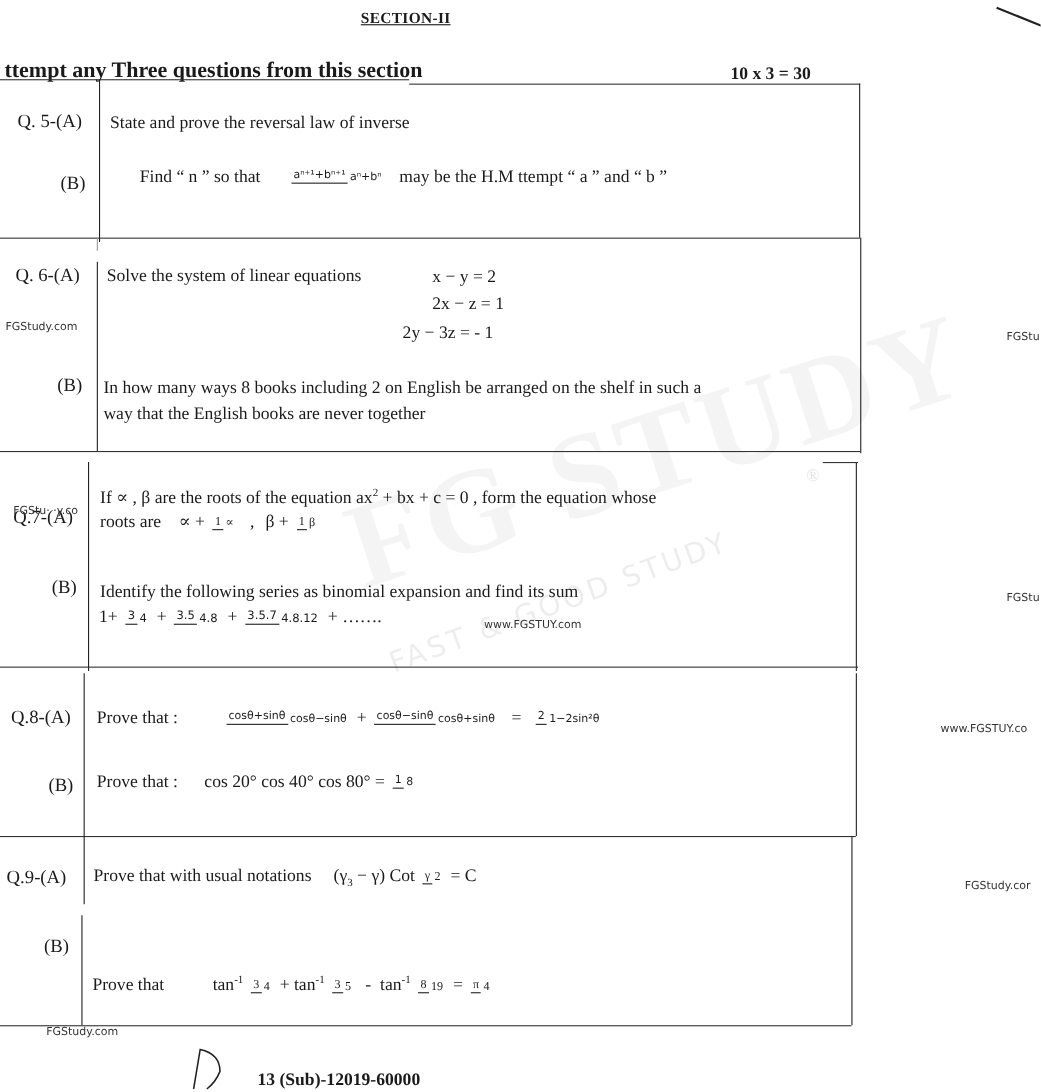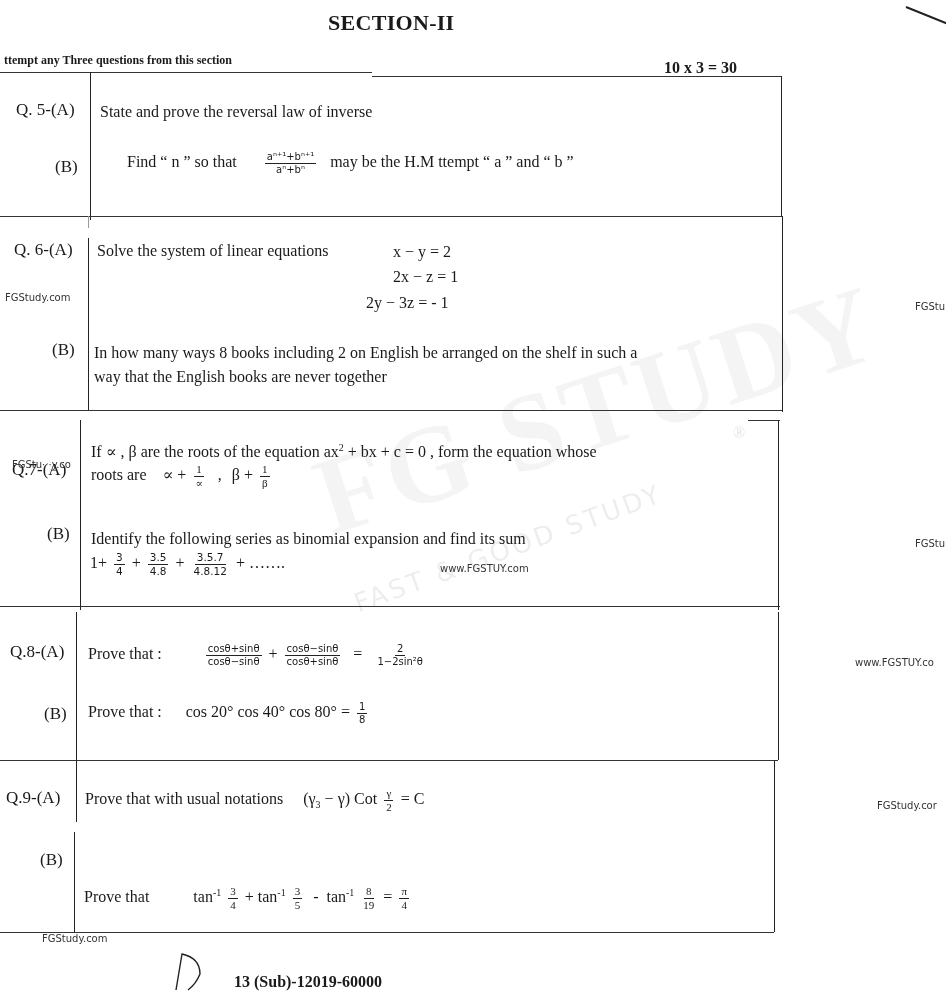--- a/index.html
+++ b/index.html
@@ -1,34 +1,34 @@
 <!DOCTYPE html>
 <html><head>
 <meta charset="utf-8">
 <style>
   html, body { margin:0; padding:0; background:#ffffff; }
   body {
     width:946px; height:993px; position:relative; overflow:hidden;
     font-family: "Liberation Serif", "DejaVu Serif", serif; color:#1a1a1a;
   }
   .abs { position:absolute; }
-  .sec-title { left:328px; top:10px; font-size:22px; font-weight:bold; letter-spacing:0.3px; }
-  .instr { left:4px; top:53px; font-size:12px; font-weight:bold; }
+  .sec-title { left:328px; top:10px; font-size:14px; font-weight:bold; text-decoration:underline; letter-spacing:0.3px; }
+  .instr { left:4px; top:53px; font-size:20px; font-weight:bold; }
   .marks { left:664px; top:59px; font-size:16px; font-weight:bold; }
   .corner-stroke { right:-6px; top:6px; width:46px; height:2px; background:#222; transform:rotate(22deg); transform-origin:left center; }
 
   .hline { position:absolute; height:1px; background:#333; }
   .vline { position:absolute; width:1px; background:#222; }
   .vline.gray { background:#999; }
 
   .qnum { position:absolute; font-size:17px; }
   .qtext { position:absolute; font-size:16px; white-space:nowrap; }
   .small-wm { position:absolute; font-family:"DejaVu Sans", sans-serif; font-size:10px; color:#333; white-space:nowrap; }
 
-  .frac { display:inline-flex; flex-direction:column; align-items:center; vertical-align:middle; line-height:1; margin:0 3px; }
+  .frac { display:inline-flex; flex-direction:row; align-items:center; vertical-align:middle; line-height:1; margin:0 3px; }
   .frac .num { border-bottom:1px solid #222; padding:0 2px 1px; }
   .frac .den { padding:1px 2px 0; }
   .frac.tiny { font-size:10px; font-family:"DejaVu Sans", sans-serif; }
   .frac.sm { font-size:11px; }
   .frac.sans-sm { font-family:"DejaVu Sans", sans-serif; font-size:10.5px; }
   sup { font-size:10px; }
   sub { font-size:10px; }
 
   .eq-line { position:absolute; font-size:16px; white-space:nowrap; }
 

